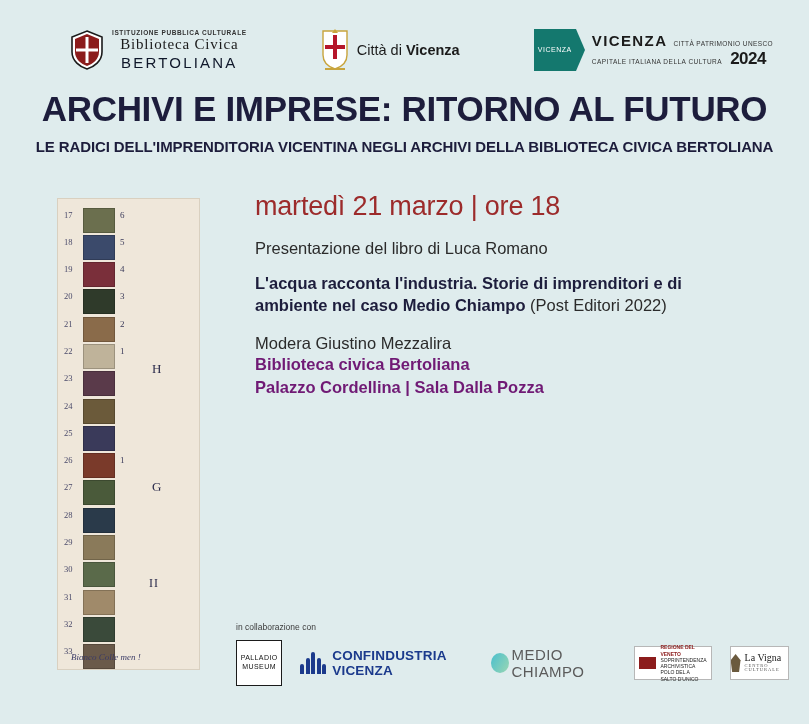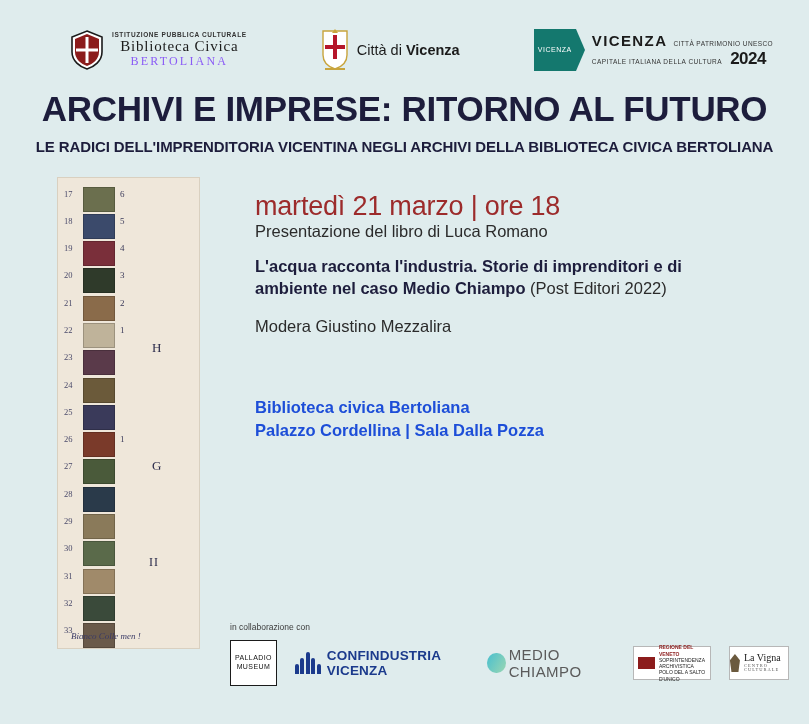--- a/index.html
+++ b/index.html
@@ -44,24 +44,24 @@
     color: #333;
     font-weight: bold;
   }
   .logo-bertoliana .t2 {
     font-size: 15px;
     letter-spacing: 0.8px;
     color: #1b1b1b;
     font-family: "Liberation Serif", serif;
   }
   .logo-bertoliana .t3 {
-    font-size: 12px;
+    font-size: 15px;
     letter-spacing: 2.2px;
-    color: #8b5cf6;
-    font-family: Liberation Serif, serif;
+    color: #0f172a;
+    font-family: Liberation Sans, sans-serif;
   }
 
   .logo-citta .crest {
     width: 28px;
     height: 42px;
   }
   .logo-citta .txt {
     font-size: 14.5px;
     color: #1b1b1b;
   }
@@ -161,20 +161,21 @@
   .content {
     display: flex;
     padding: 22px 0 0 0;
   }
 
   
   .img-wrap {
     width: 160px;
     margin-left: 57px;
     flex: none;
+    margin-top: 21px;
   }
   .sample-card {
     width: 143px;
     height: 472px;
     background: #efe7da;
     position: relative;
     box-shadow: 0 0 0 1px #d9d0c0 inset;
     overflow: hidden;
     font-family: "Liberation Serif", serif;
   }
@@ -235,20 +236,21 @@
     padding-top: 14px;
     flex: 1;
   }
   .date-line {
     font-size: 27px;
     font-weight: normal;
     color: #9c2b2b;
     letter-spacing: -0.2px;
   }
   .presentazione {
+    margin-top: 17px;
     font-size: 16.5px;
     color: #2b2b2b;
   }
   .book-title {
     margin-top: 14px;
     font-size: 16.5px;
     font-weight: bold;
     color: #1d1d3c;
     line-height: 1.35;
     max-width: 470px;
@@ -256,31 +258,30 @@
   .book-title .pub {
     font-weight: normal;
     color: #2b2b2b;
   }
   .modera {
     margin-top: 18px;
     font-size: 16.5px;
     color: #2b2b2b;
   }
   .venue {
-    margin-top: 60px;
     font-size: 16.5px;
     font-weight: bold;
-    color: #1d4ed8;
+    color: #701a75;
     line-height: 1.42;
   }
 
   
   .partners {
     position: absolute;
-    left: 230px;
+    left: 236px;
     top: 622px;
     right: 20px;
   }
   .partners-label {
     font-size: 8.5px;
     color: #3b3b3b;
     margin-bottom: 8px;
   }
   .partner-row {
     display: flex;

